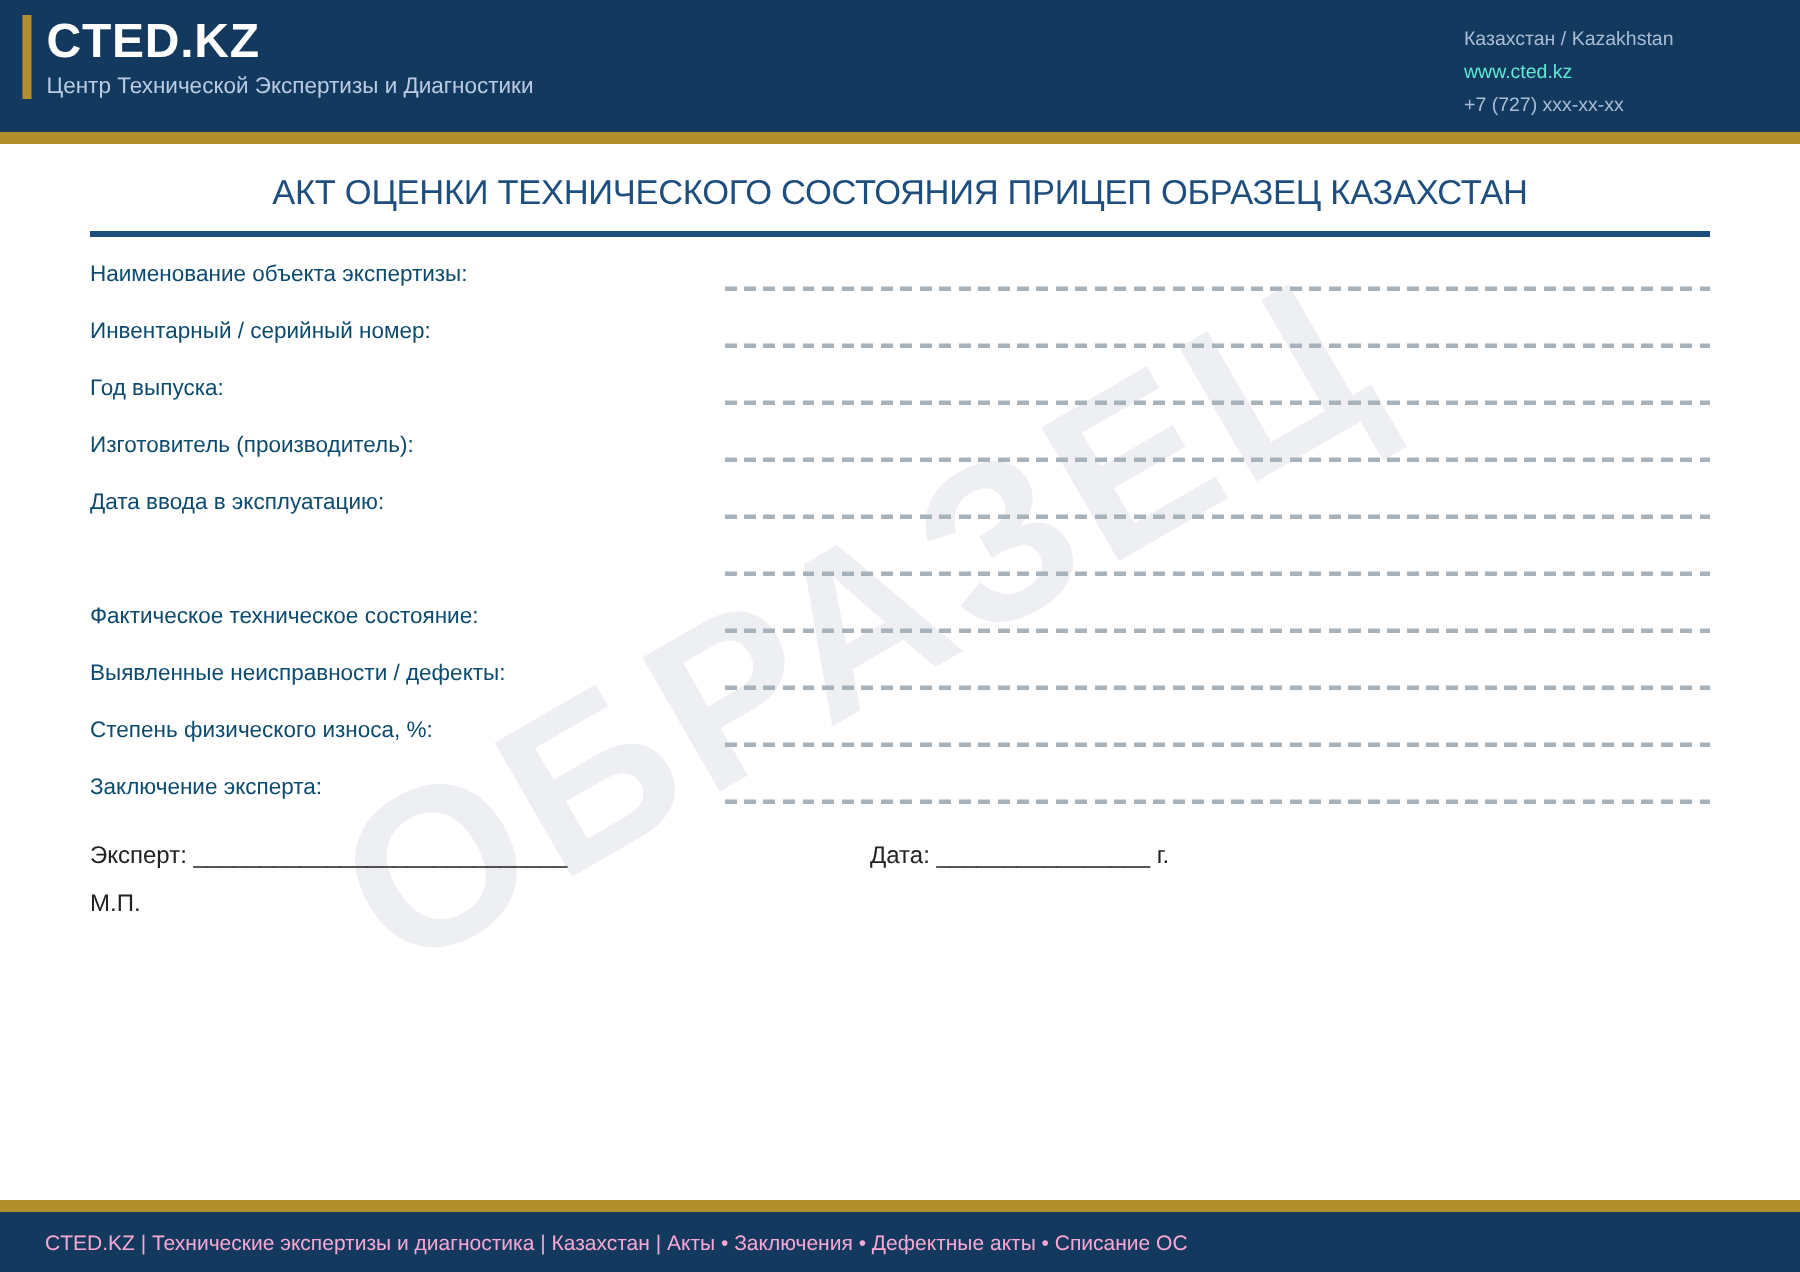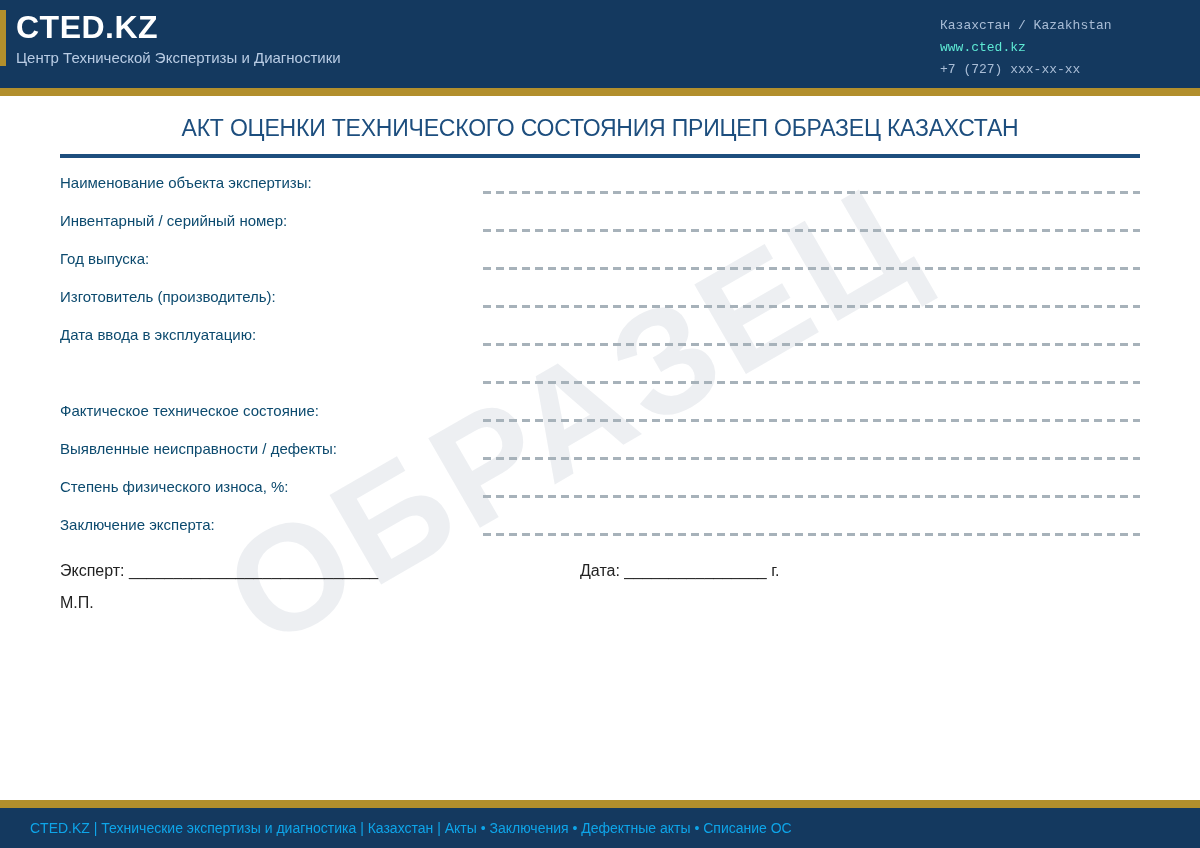--- a/index.html
+++ b/index.html
@@ -18,21 +18,21 @@
   }
 
   
   .header {
     position: relative;
     height: 88px;
     background: #14395f;
   }
   .brand-block {
     position: absolute;
-    left: 0;
+    left: 15px;
     top: 10px;
     display: flex;
     align-items: stretch;
   }
   .brand-accent {
     width: 6px;
     background: #b28f2c;
     margin-right: 10px;
   }
   .brand-name {
@@ -43,25 +43,24 @@
     letter-spacing: 0.5px;
   }
   .brand-tagline {
     color: #b9cce4;
     font-size: 15px;
     margin-top: 5px;
     text-align: right;
   }
   .contact-block {
     position: absolute;
-    left: 940px;
+    left: 976px;
     top: 15px;
     font-size: 13px;
     line-height: 22px;
-    font-family: Liberation Mono, monospace;
   }
   .contact-country, .contact-phone { color: #a9bdd6; }
   .contact-site { color: #5eead4; cursor: pointer; }
 
   .gold-divider { height: 8px; background: #b28f2c; }
 
   
   .content { position: relative; z-index: 1; }
   .watermark {
     position: absolute;
@@ -130,21 +129,21 @@
     position: absolute;
     left: 0;
     bottom: 0;
     width: 100%;
     z-index: 2;
   }
   .footer-gold { height: 8px; background: #b28f2c; }
   .footer-bar {
     height: 40px;
     background: #14395f;
-    color: #0ea5e9;
+    color: #f9a8d4;
     font-size: 14px;
     line-height: 40px;
     padding-left: 30px;
     white-space: nowrap;
   }
 </style>
 </head>
 <body>
 
 <div class="page">

